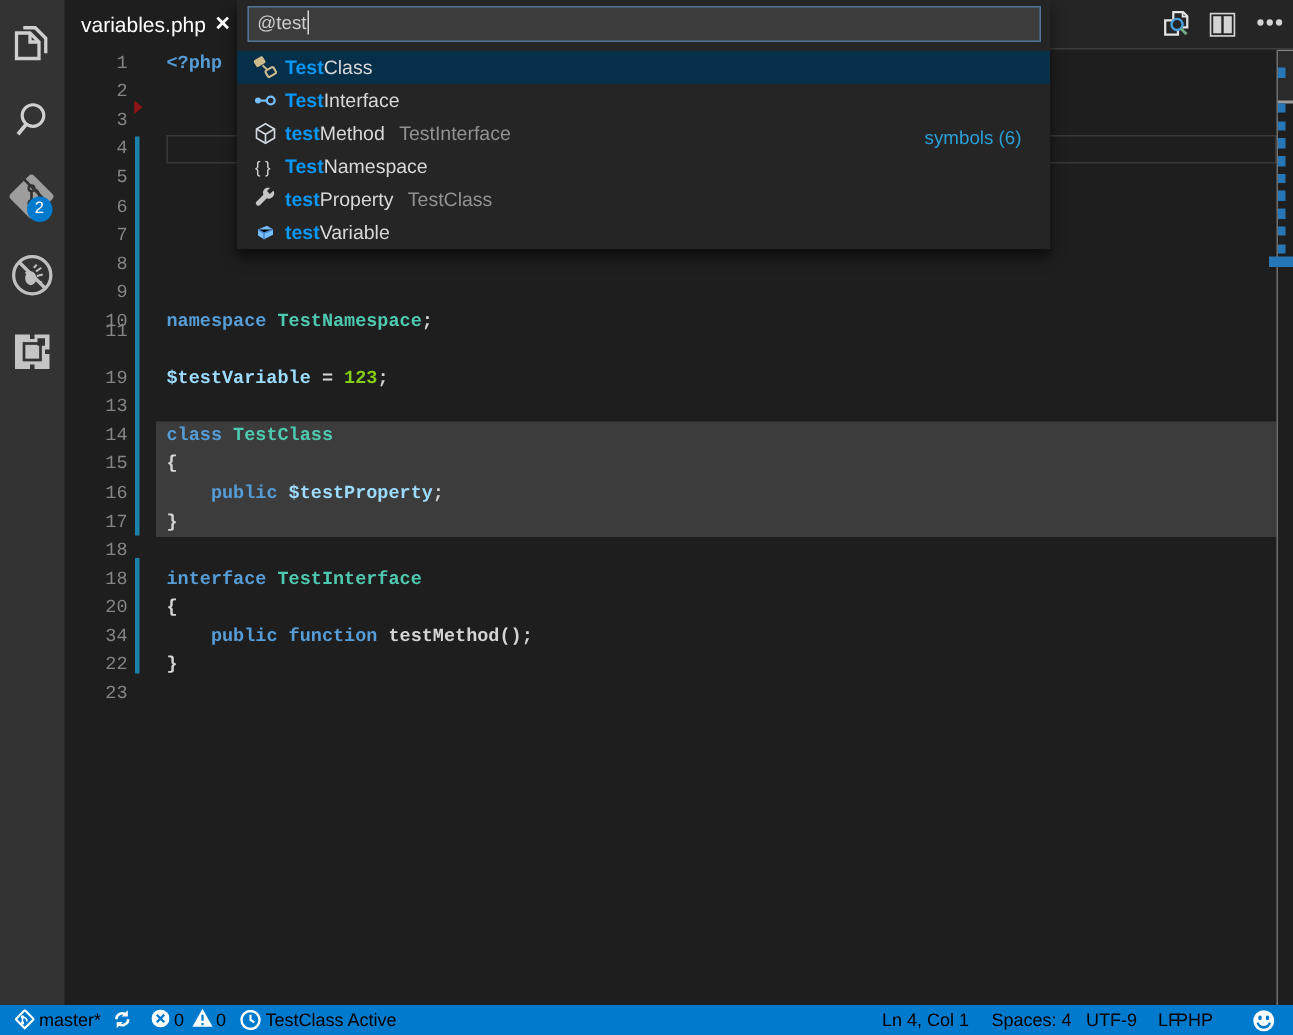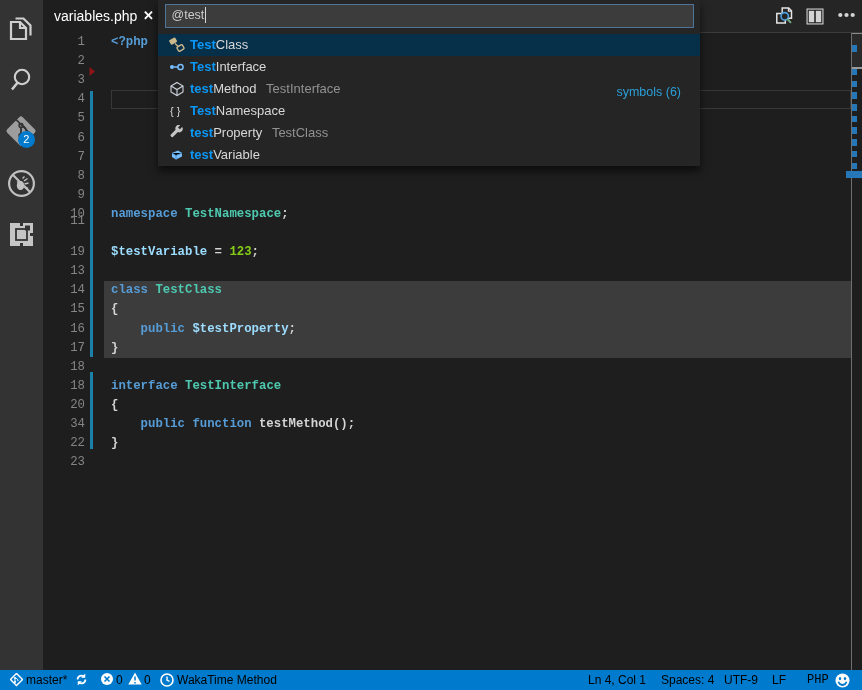--- a/index.html
+++ b/index.html
@@ -262,26 +262,26 @@
 <div class="sb" style="left:116px; top:672.5px;">0</div>
 <svg class="sb" style="left:128px; top:672px;" width="14" height="13" viewBox="0 0 14 13">
   <path d="M7 0.5 L13.7 12.5 L0.3 12.5 Z" fill="#fff"></path>
   <path d="M7 4.5 L7 8.5 M7 10 L7 11.5" stroke="#007acc" stroke-width="1.5"></path>
 </svg>
 <div class="sb" style="left:144px; top:672.5px;">0</div>
 <svg class="sb" style="left:160px; top:672.5px;" width="14" height="14" viewBox="0 0 14 14">
   <circle cx="7" cy="7" r="6" fill="none" stroke="#fff" stroke-width="1.6"></circle>
   <path d="M7 3.5 L7 7 L9.5 8.5" stroke="#fff" stroke-width="1.4" fill="none"></path>
 </svg>
-<div class="sb" style="left:177px; top:672.5px;">WakaTime Method</div>
+<div class="sb" style="left:177px; top:672.5px;">TestClass Active</div>
 <div class="sb" style="left:588px; top:672.5px;">Ln 4, Col 1</div>
 <div class="sb" style="left:661px; top:672.5px;">Spaces: 4</div>
 <div class="sb" style="left:724px; top:672.5px;">UTF-9</div>
 <div class="sb" style="left:772px; top:672.5px;">LF</div>
-<div class="sb" style="left:807px; top:672.5px;font-family:Liberation Mono, monospace;">PHP</div>
+<div class="sb" style="left:784px; top:672.5px;">PHP</div>
 <svg class="sb" style="left:835px; top:673px;" width="15" height="15" viewBox="0 0 15 15">
   <circle cx="7.5" cy="7.5" r="7" fill="#fbfbfb"></circle>
   <ellipse cx="5" cy="5.6" rx="1.15" ry="1.6" fill="#007acc"></ellipse>
   <ellipse cx="10" cy="5.6" rx="1.15" ry="1.6" fill="#007acc"></ellipse>
   <path d="M3.4 8.7 a4.3 4.3 0 0 0 8.2 0" fill="none" stroke="#007acc" stroke-width="1.5"></path>
   <path d="M4.6 11.2 a4.5 4.5 0 0 0 5.8 0" fill="none" stroke="#007acc" stroke-width="1.1"></path>
 </svg>
     </div>
 
 </div>

